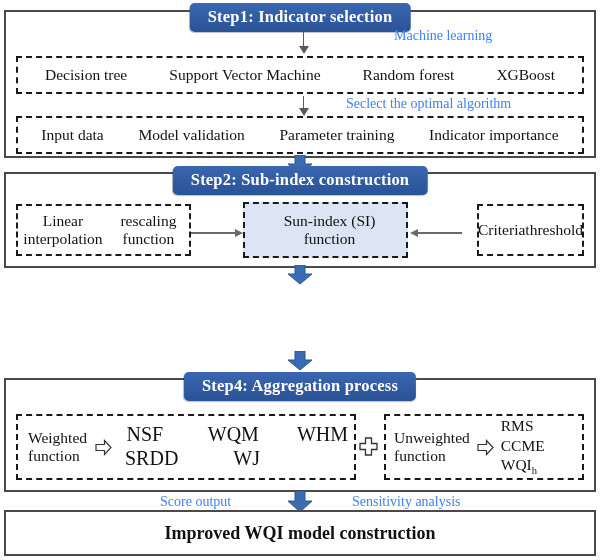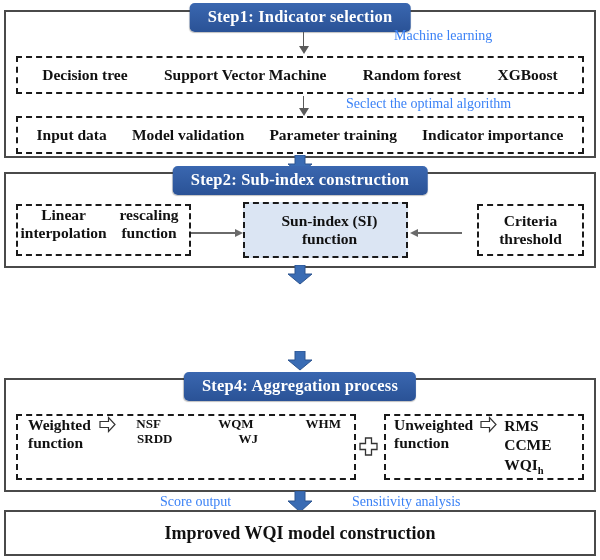--- a/index.html
+++ b/index.html
@@ -39,25 +39,25 @@
     text-align:center;
     box-shadow:0 1px 1px rgba(0,0,0,.25);
   }
 
   
   .dbox{
     box-sizing:border-box;
     border:2px dashed #1a1a1a;
     background:#ffffff;
     display:flex;
+    align-items:center;
     justify-content:center;
     text-align:center;
     font-size:15.5px;
     line-height:1.18;
-    font-weight:bold;
   }
   .dbox.fill{background:#dbe5f3;padding-left:8px;}
 
   .row-items{
     display:flex;
     align-items:center;
     justify-content:space-around;
     width:100%;
     padding:0 6px;
     box-sizing:border-box;
@@ -118,21 +118,21 @@
 
   
   .hollowarrow{width:17px;height:17px;flex:none;}
   .hollowplus{width:19px;height:19px;flex:none;}
   .fn-list{font-size:15.5px;line-height:1.25;text-align:center;}
   .fn-grid{
     display:grid;
     grid-template-columns:repeat(3,1fr);
     width:100%;
     row-gap:2px;
-    font-size:13px;
+    font-size:20px;
     gap:38px;
   }
   .fn-grid span{text-align:center;white-space:nowrap;}
   .fn-col{display:flex;flex-direction:column;align-items:flex-start;font-size:15.5px;line-height:1.16;}
 
   
   .finalbox{
     position:absolute;
     left:4px;right:4px;
     box-sizing:border-box;
@@ -208,21 +208,21 @@
     <div class="dbox fill" style="position:absolute;left:237px;top:28px;width:165px;height:56px;flex-direction:column;">
       <span>Sun-index (SI)</span>
       <span>function</span>
     </div>
 
     <div class="harrow left" style="left:404px;top:54px;width:52px;">
       <div class="head"></div>
         <div class="shaft"></div>
     </div>
 
-    <div class="dbox" style="position:absolute;left:471px;right:10px;top:30px;height:52px;flex-direction:column;">
+    <div class="dbox" style="position:absolute;left:471px;right:10px;top:30px;height:52px;flex-direction:row;">
       <span>Criteria</span>
       <span>threshold</span>
     </div>
   </div>
 
   <div class="blockarrow" style="left:287px;top:265px;">
     <svg width="26" height="20" viewBox="0 0 26 20" aria-hidden="true">
       <polygon points="8,0 18,0 18,9 25,9 13,19 1,9 8,9" fill="#3a6cb4" stroke="#2c5490" stroke-width="1"></polygon>
     </svg>
   </div>

